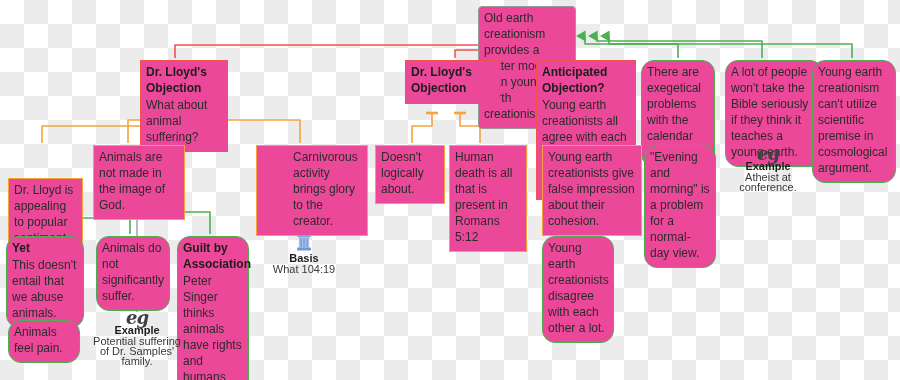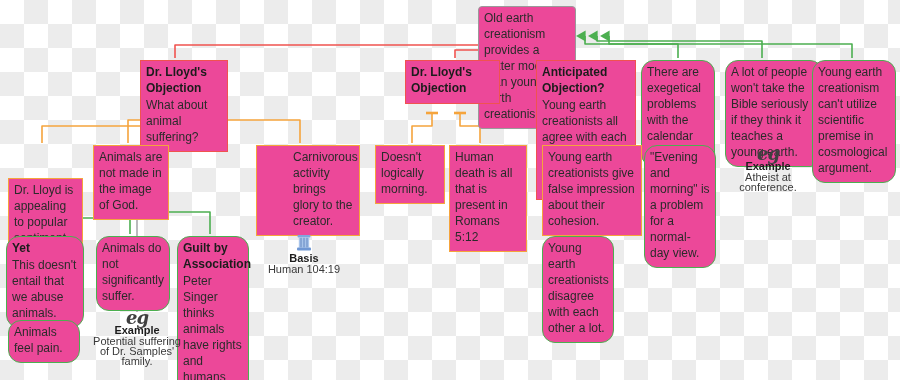--- a/index.html
+++ b/index.html
@@ -155,30 +155,30 @@
 </div>
 
 <div class="node n-green" style="left:812px;top:60px;width:84px;">
   <span class="body">Young earth creationism can't utilize scientific premise in cosmological argument.</span>
 </div>
 
 <div class="node n-orange" style="left:8px;top:145px;width:75px;margin-top:33px;">
   <span class="body">Dr. Lloyd is appealing to popular sentiment.</span>
 </div>
 
-<div class="node n-orange" style="left:93px;top:145px;width:76px;">
+<div class="node n-orange" style="left:93px;top:145px;width:92px;">
   <span class="body">Animals are not made in the image of God.</span>
 </div>
 
-<div class="node n-orange" style="left:256px;top:145px;width:104px;padding-left:36px;">
+<div class="node n-orange" style="left:256px;top:145px;width:112px;padding-left:36px;">
   <span class="body">Carnivorous activity brings glory to the creator.</span>
 </div>
 
 <div class="node n-orange" style="left:375px;top:145px;width:70px;">
-  <span class="body">Doesn't logically morning.</span>
+  <span class="body">Doesn't logically about.</span>
 </div>
 
 <div class="node n-orange" style="left:449px;top:145px;width:78px;">
   <span class="body">Human death is all that is present in Romans 5:12</span>
 </div>
 
 <div class="node n-orange" style="left:542px;top:145px;width:100px;">
   <span class="body">Young earth creationists give false impression about their cohesion.</span>
 </div>
 
@@ -213,21 +213,21 @@
     <rect x="1.5" y="1" width="13" height="2.6" rx="1" fill="#7fa6de"></rect>
     <rect x="2.8" y="3.6" width="10.4" height="10" fill="#a8c4ea"></rect>
     <g stroke="#5b82bd" stroke-width="0.9">
       <line x1="5" y1="3.8" x2="5" y2="13.4"></line>
       <line x1="8" y1="3.8" x2="8" y2="13.4"></line>
       <line x1="11" y1="3.8" x2="11" y2="13.4"></line>
     </g>
     <rect x="1" y="13.4" width="14" height="3" rx="1" fill="#6f97d4"></rect>
   </svg>
   <span class="m-title">Basis</span>
-  <span class="m-sub">Human 104:19</span>
+  <span class="m-sub">What 104:19</span>
 </div>
 
 <div class="marker" style="left:720px;top:146px;">
   <span class="glyph">eg</span>
   <span class="m-title">Example</span>
   <span class="m-sub">Atheist at conference.</span>
 </div>
 
 <div class="marker" style="left:89px;top:310px;">
   <span class="glyph">eg</span>

